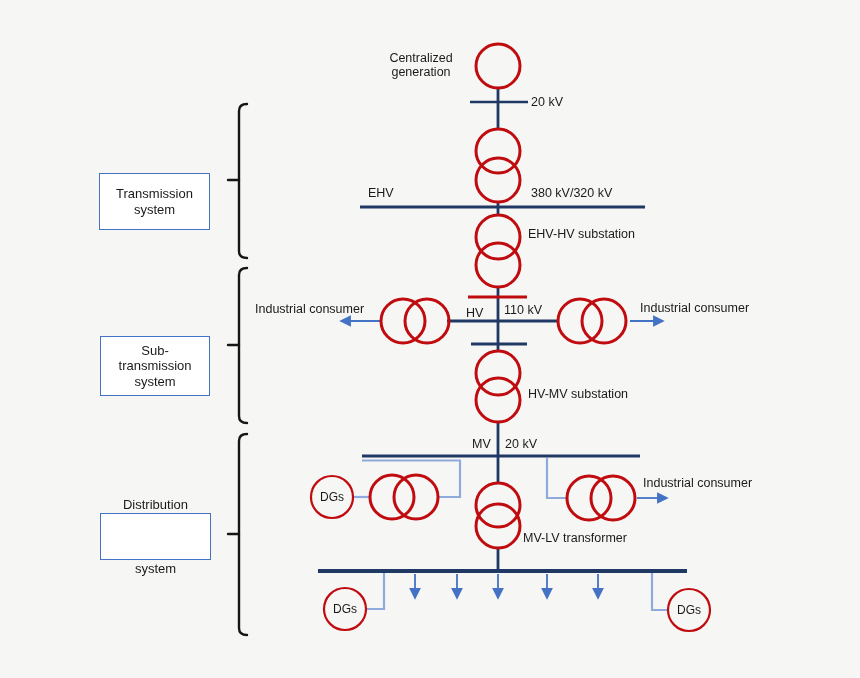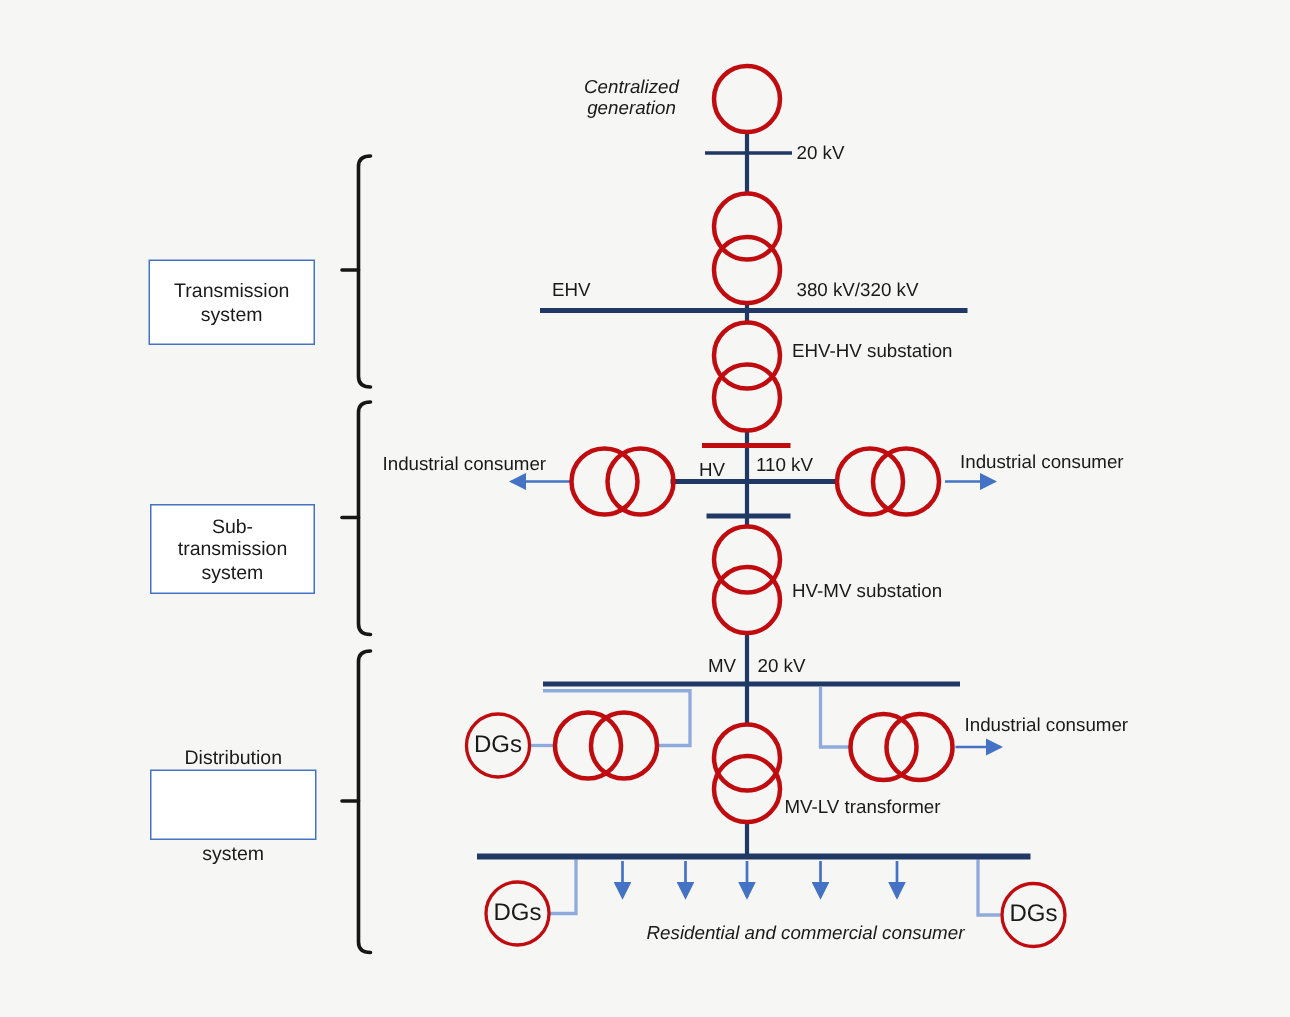--- a/index.html
+++ b/index.html
@@ -1,24 +1,24 @@
 <!DOCTYPE html>
 <html><head>
 <meta charset="utf-8">
 <style>
   html,body{margin:0;padding:0;}
   body{font-family:"Liberation Sans",sans-serif;background:#e9e9e9;}
   #stage{position:relative;width:860px;height:678px;background:#f6f6f5;overflow:hidden;}
   #diagram-svg{position:absolute;left:0;top:0;}
   .lbl{position:absolute;font-size:12.5px;line-height:1.12;color:#1a1a1a;white-space:nowrap;text-align:center;}
-  .lbl.center{transform:translateX(-50%);text-align:center;font-style:italic;}
+  .lbl.center{transform:translateX(-50%);text-align:center;}
   .section-box{position:absolute;background:#ffffff;border:1.5px solid #4472c4;
     display:flex;flex-direction:column;align-items:center;justify-content:center;
     font-size:13px;line-height:1.18;color:#1a1a1a;text-align:left;}
-  .dg-text{position:absolute;font-size:16px;color:#1a1a1a;transform:translate(-50%,-50%);}
+  .dg-text{position:absolute;font-size:12px;color:#1a1a1a;transform:translate(-50%,-50%);}
 </style>
 </head>
 <body>
 
 <div id="stage">
 
   <svg id="diagram-svg" width="860" height="678" viewBox="0 0 860 678">
     <defs>
       <marker id="arr" viewBox="0 0 10 10" refX="8.5" refY="5" markerWidth="6.5" markerHeight="6.5" orient="auto">
         <path d="M0,0 L10,5 L0,10 z" fill="#4472c4"></path>
@@ -142,19 +142,18 @@
   <div class="lbl" style="left:528px;top:227px;">EHV-HV substation</div>
   <div class="lbl" style="left:255px;top:302px;">Industrial consumer</div>
   <div class="lbl" style="left:466px;top:306px;">HV</div>
   <div class="lbl" style="left:504px;top:303px;">110 kV</div>
   <div class="lbl" style="left:640px;top:301px;">Industrial consumer</div>
   <div class="lbl" style="left:528px;top:387px;">HV-MV substation</div>
   <div class="lbl" style="left:472px;top:437px;">MV</div>
   <div class="lbl" style="left:505px;top:437px;">20 kV</div>
   <div class="lbl" style="left:643px;top:476px;">Industrial consumer</div>
   <div class="lbl" style="left:523px;top:531px;">MV-LV transformer</div>
-  <div class="lbl center" style="left:537px;top:615px;">Residential and commercial consumer</div>
 
   <div class="dg-text" style="left:332px;top:497px;">DGs</div>
   <div class="dg-text" style="left:345px;top:609px;">DGs</div>
   <div class="dg-text" style="left:689px;top:610px;">DGs</div>
 
 </div>
 
 </body></html>

